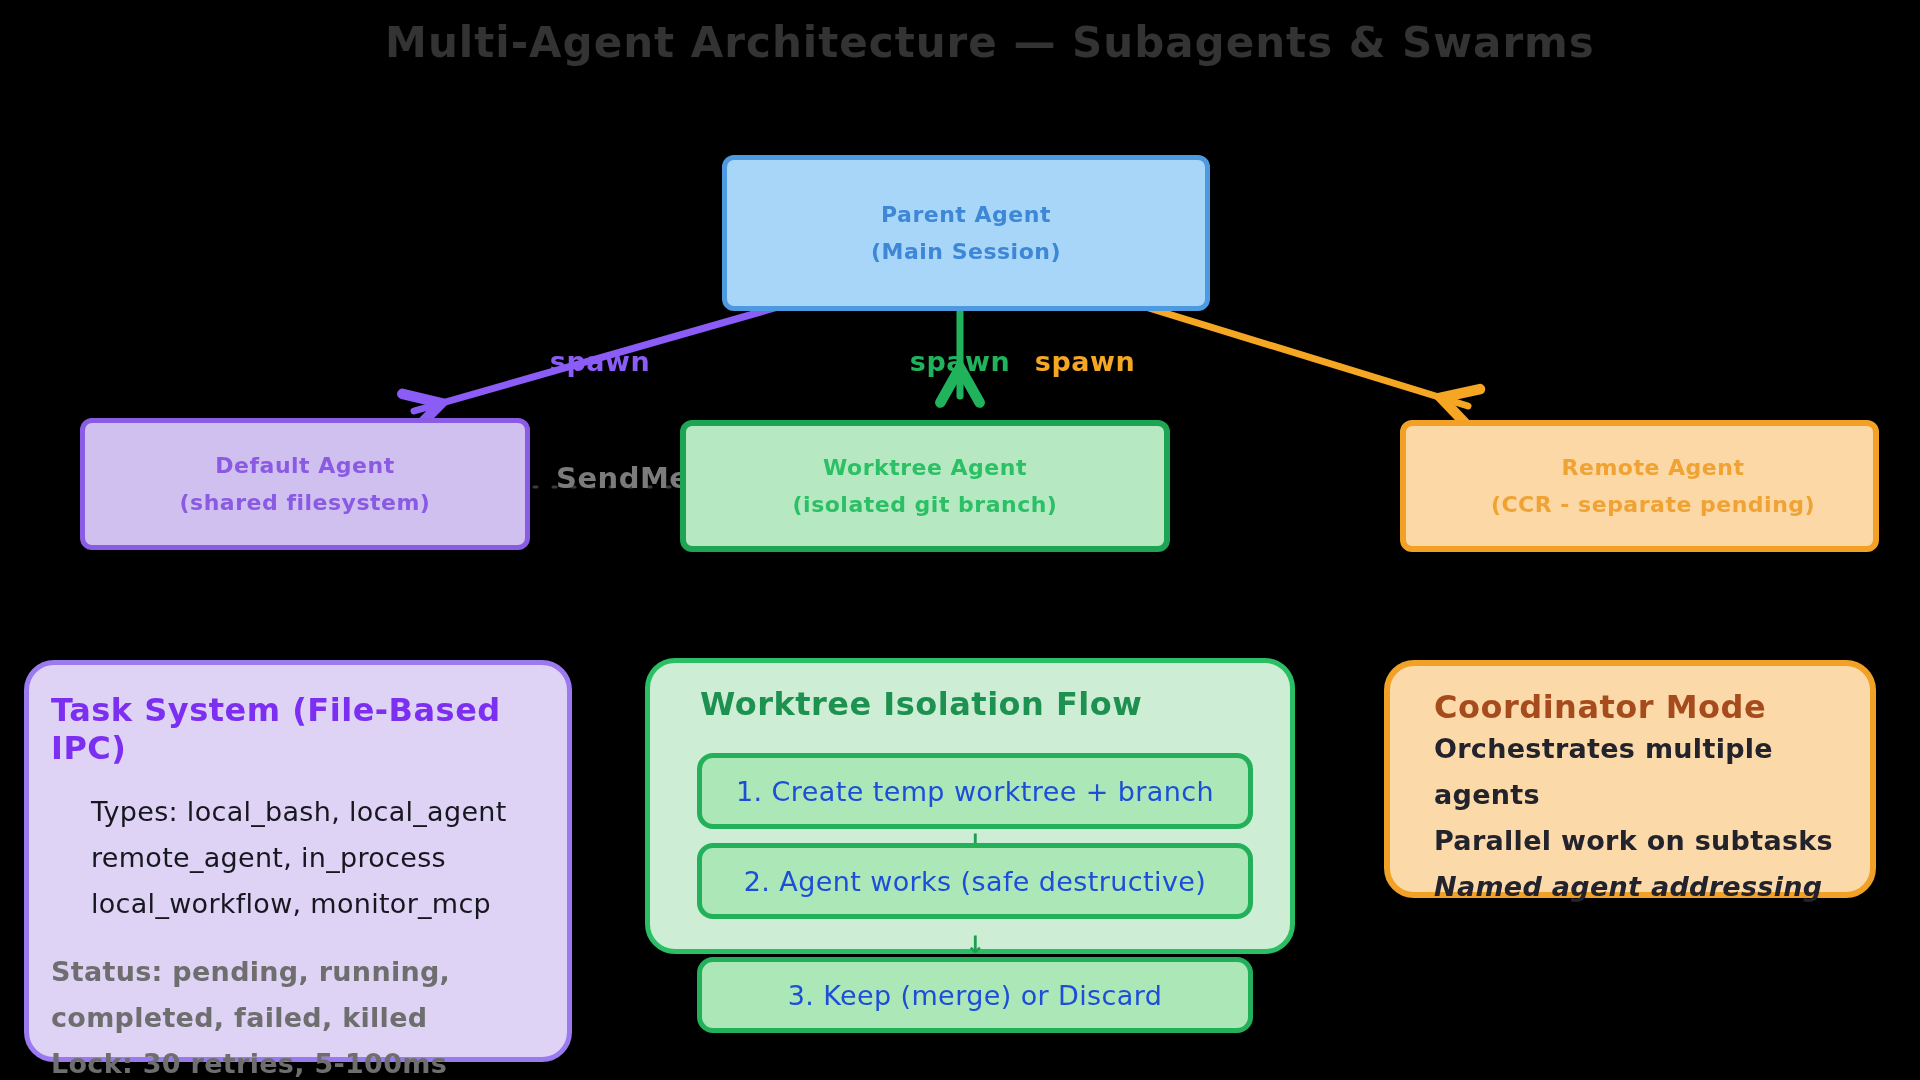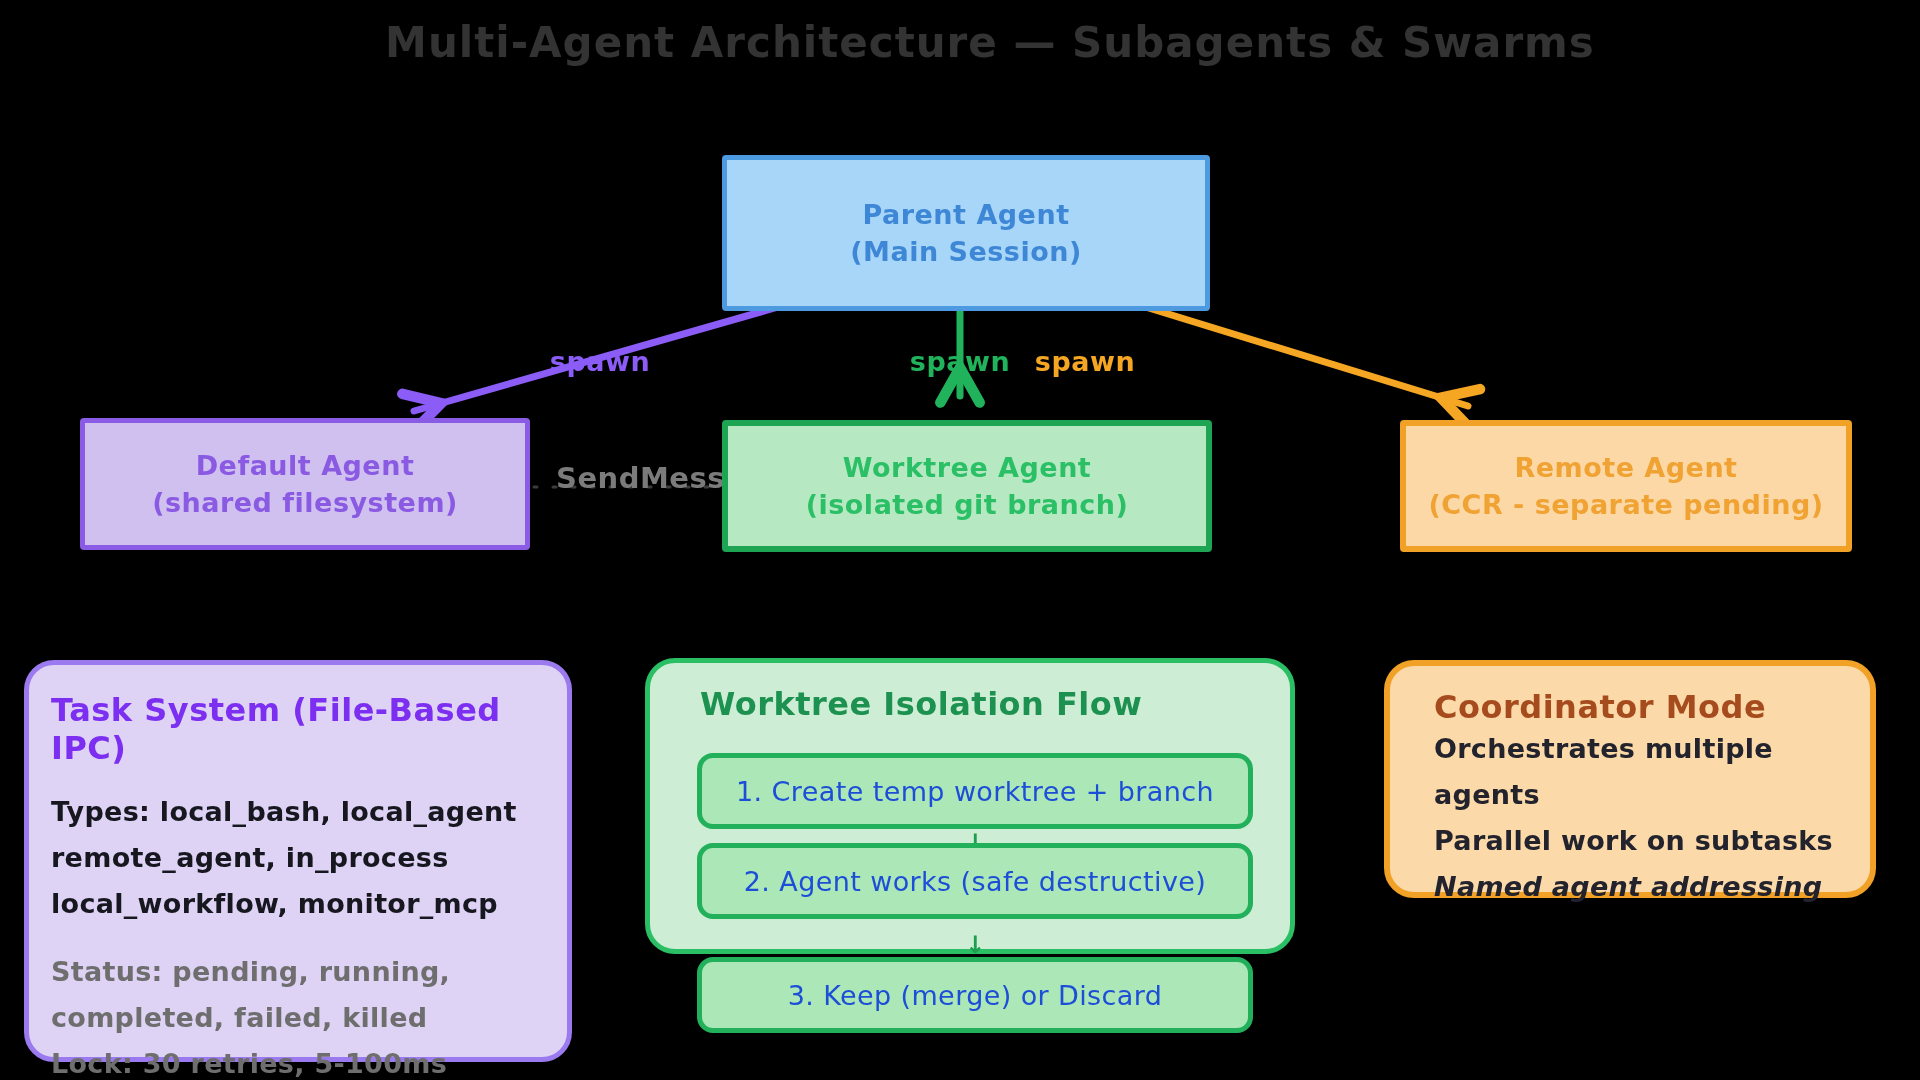--- a/index.html
+++ b/index.html
@@ -7,38 +7,38 @@
     position:relative;width:1920px;height:1080px;background:#000;overflow:hidden;
     font-family:"DejaVu Sans","Liberation Sans",sans-serif;
   }
   .abs{position:absolute;}
   .title{
     left:60px;top:18px;width:1860px;text-align:center;
     font-size:42px;font-weight:bold;color:#333333;letter-spacing:1px;
   }
   
   .node{
-    border-radius:4px;display:flex;flex-direction:column;align-items:center;justify-content:center;
-    text-align:center;line-height:37px;font-weight:bold;font-size:27px;letter-spacing:.5px;
+    border-radius:12px;display:flex;flex-direction:column;align-items:center;justify-content:center;
+    text-align:center;line-height:37px;font-weight:bold;font-size:22px;letter-spacing:.5px;
   }
   .node-parent{left:722px;top:155px;width:478px;height:146px;background:#a7d6f8;border:5px solid #4d9ae0;color:#3e87d6;}
   .node-default{left:80px;top:418px;width:440px;height:122px;background:#cfc0f0;border:5px solid #8a5ce5;color:#8a5ae3;}
-  .node-worktree{left:722px;top:420px;width:478px;height:120px;background:#b6e9c2;border:6px solid #1da554;color:#2bbf66;}
-  .node-remote{left:1400px;top:420px;width:440px;height:120px;background:#fbd8a6;border:6px solid #f0a126;color:#f0a233;}
+  .node-worktree{left:680px;top:420px;width:478px;height:120px;background:#b6e9c2;border:6px solid #1da554;color:#2bbf66;}
+  .node-remote{left:1400px;top:420px;width:440px;height:120px;background:#fbd8a6;border:6px solid #f0a126;color:#f0a233;padding-left:27px;}
   
   .edge-label{font-size:27px;font-weight:bold;letter-spacing:.5px;}
   .lbl-spawn-left{left:540px;top:346px;width:120px;text-align:center;color:#8b5cf6;}
   .lbl-spawn-mid{left:900px;top:346px;width:120px;text-align:center;color:#21b35c;}
   .lbl-spawn-right{left:1025px;top:346px;width:120px;text-align:center;color:#f5a623;}
   .lbl-sendmessage{left:556px;top:461px;color:#7b7b7b;font-size:29px;font-weight:bold;letter-spacing:.5px;}
   
   .panel{border-radius:30px;box-sizing:border-box;}
   .panel-task{left:24px;top:660px;width:548px;height:402px;background:#ded2f5;border:5px solid #9b79ef;padding:26px 20px 0 22px;}
   .panel-task .panel-title{font-size:32px;font-weight:bold;color:#7c2ff0;margin-bottom:22px;letter-spacing:.5px;}
-  .panel-task .body-line{font-size:27px;font-weight:bold;color:#17171f;line-height:46px;letter-spacing:.3px;}
+  .panel-task .body-line{font-size:27px;font-weight:normal;color:#17171f;line-height:46px;letter-spacing:.3px;margin-left:40px;}
   .panel-task .muted-block{margin-top:22px;}
   .panel-task .muted-line{font-size:27px;font-weight:bold;color:#6e6e6e;line-height:46px;letter-spacing:.3px;}
   .panel-flow{left:645px;top:658px;width:650px;height:296px;background:#cdeed4;border:5px solid #2abf64;}
   .panel-flow .panel-title{position:absolute;left:50px;top:22px;font-size:32px;font-weight:bold;color:#1c9150;letter-spacing:.5px;}
   .flow-step{
     position:absolute;left:47px;width:556px;height:76px;background:#abe7b7;border:5px solid #22b15a;
     border-radius:16px;box-sizing:border-box;display:flex;align-items:center;justify-content:center;
     font-size:27px;font-weight:normal;color:#1d4ed8;letter-spacing:.4px;
   }
   .flow-step-1{top:90px;} .flow-step-2{top:180px;} .flow-step-3{top:294px;}

